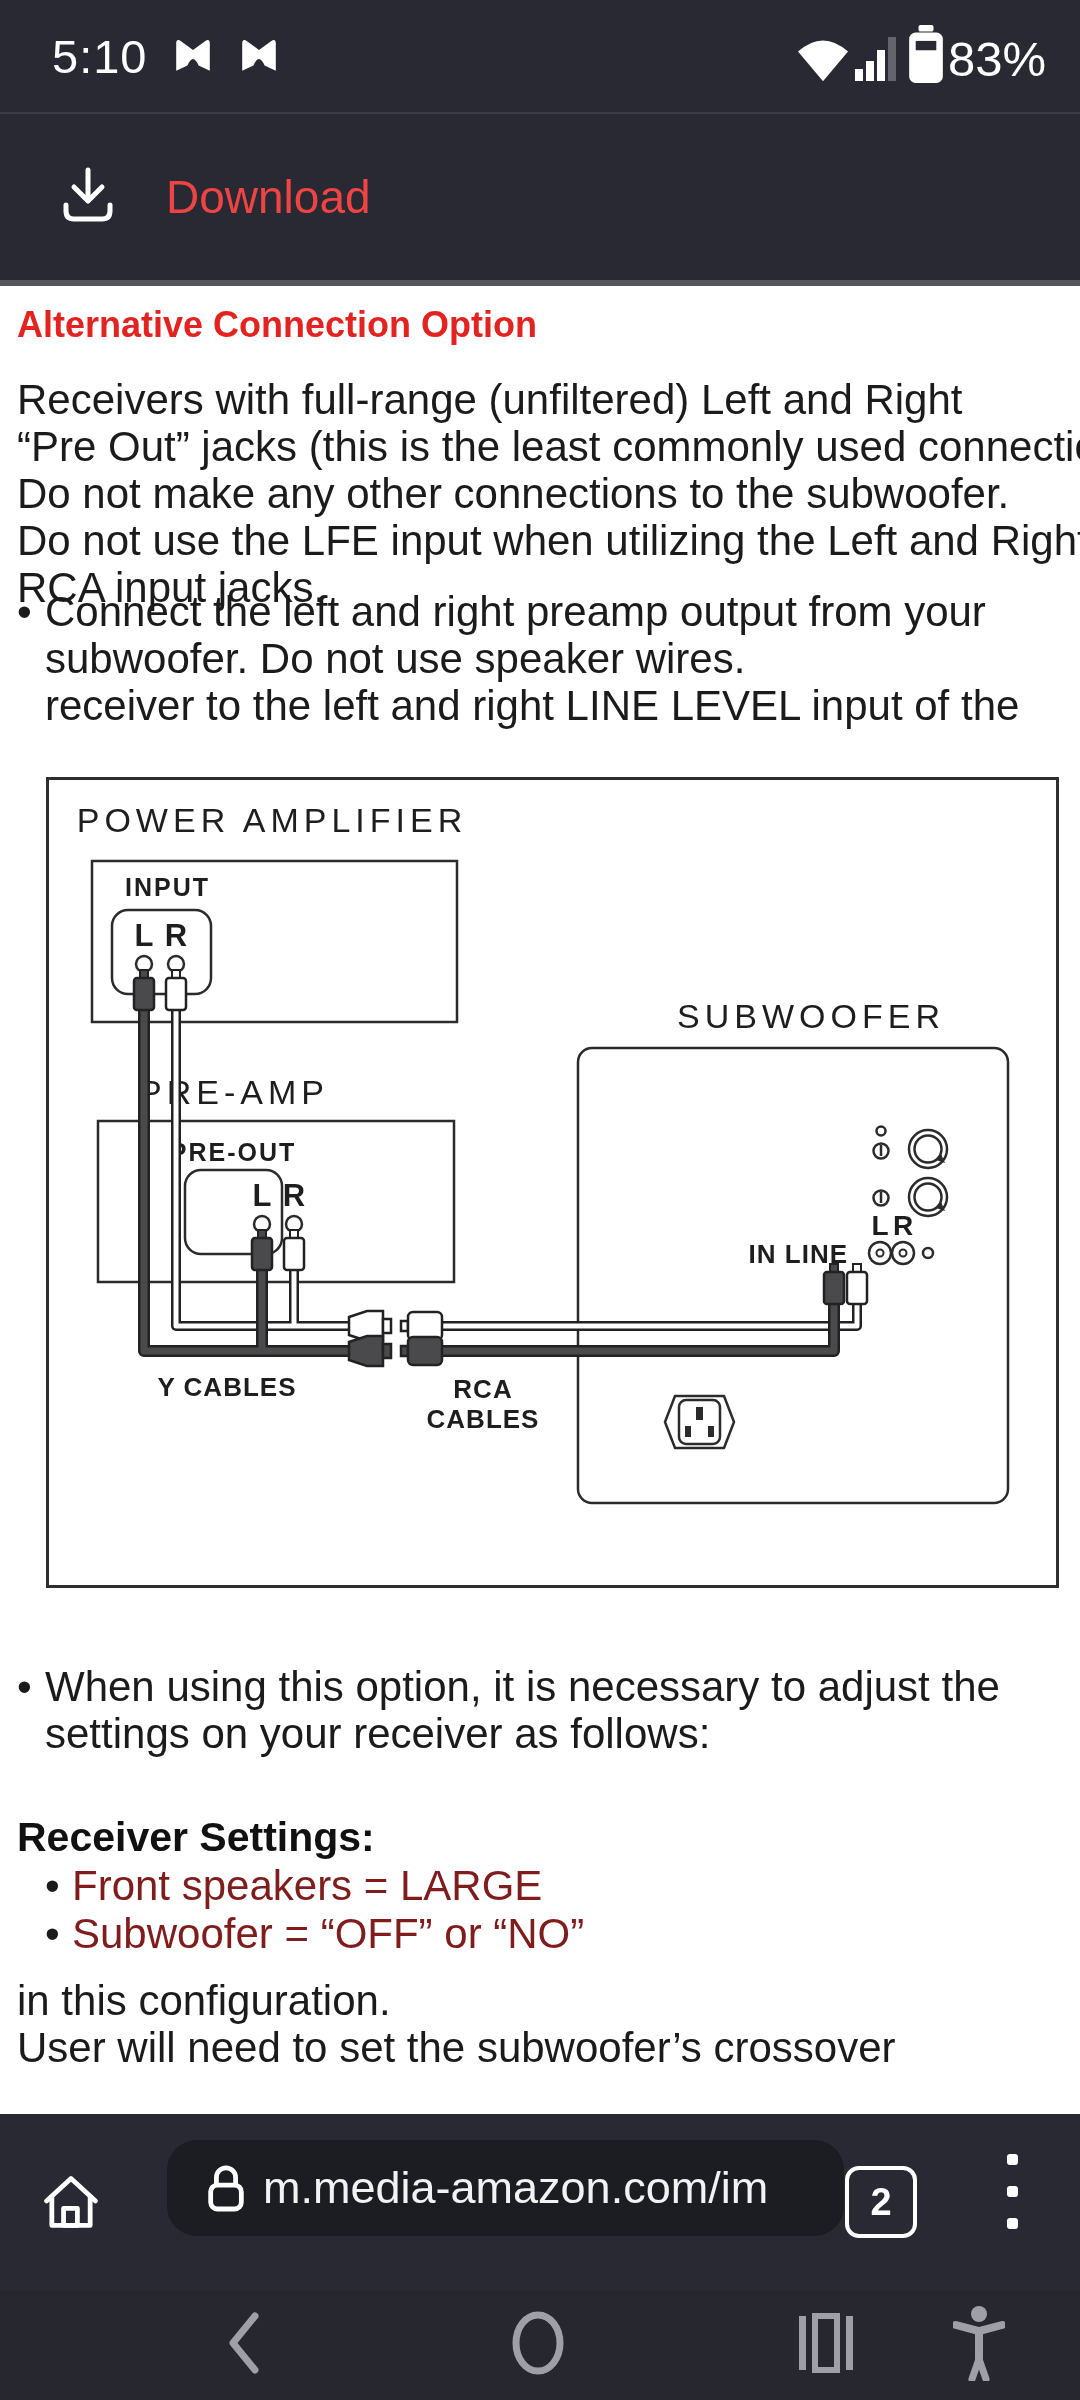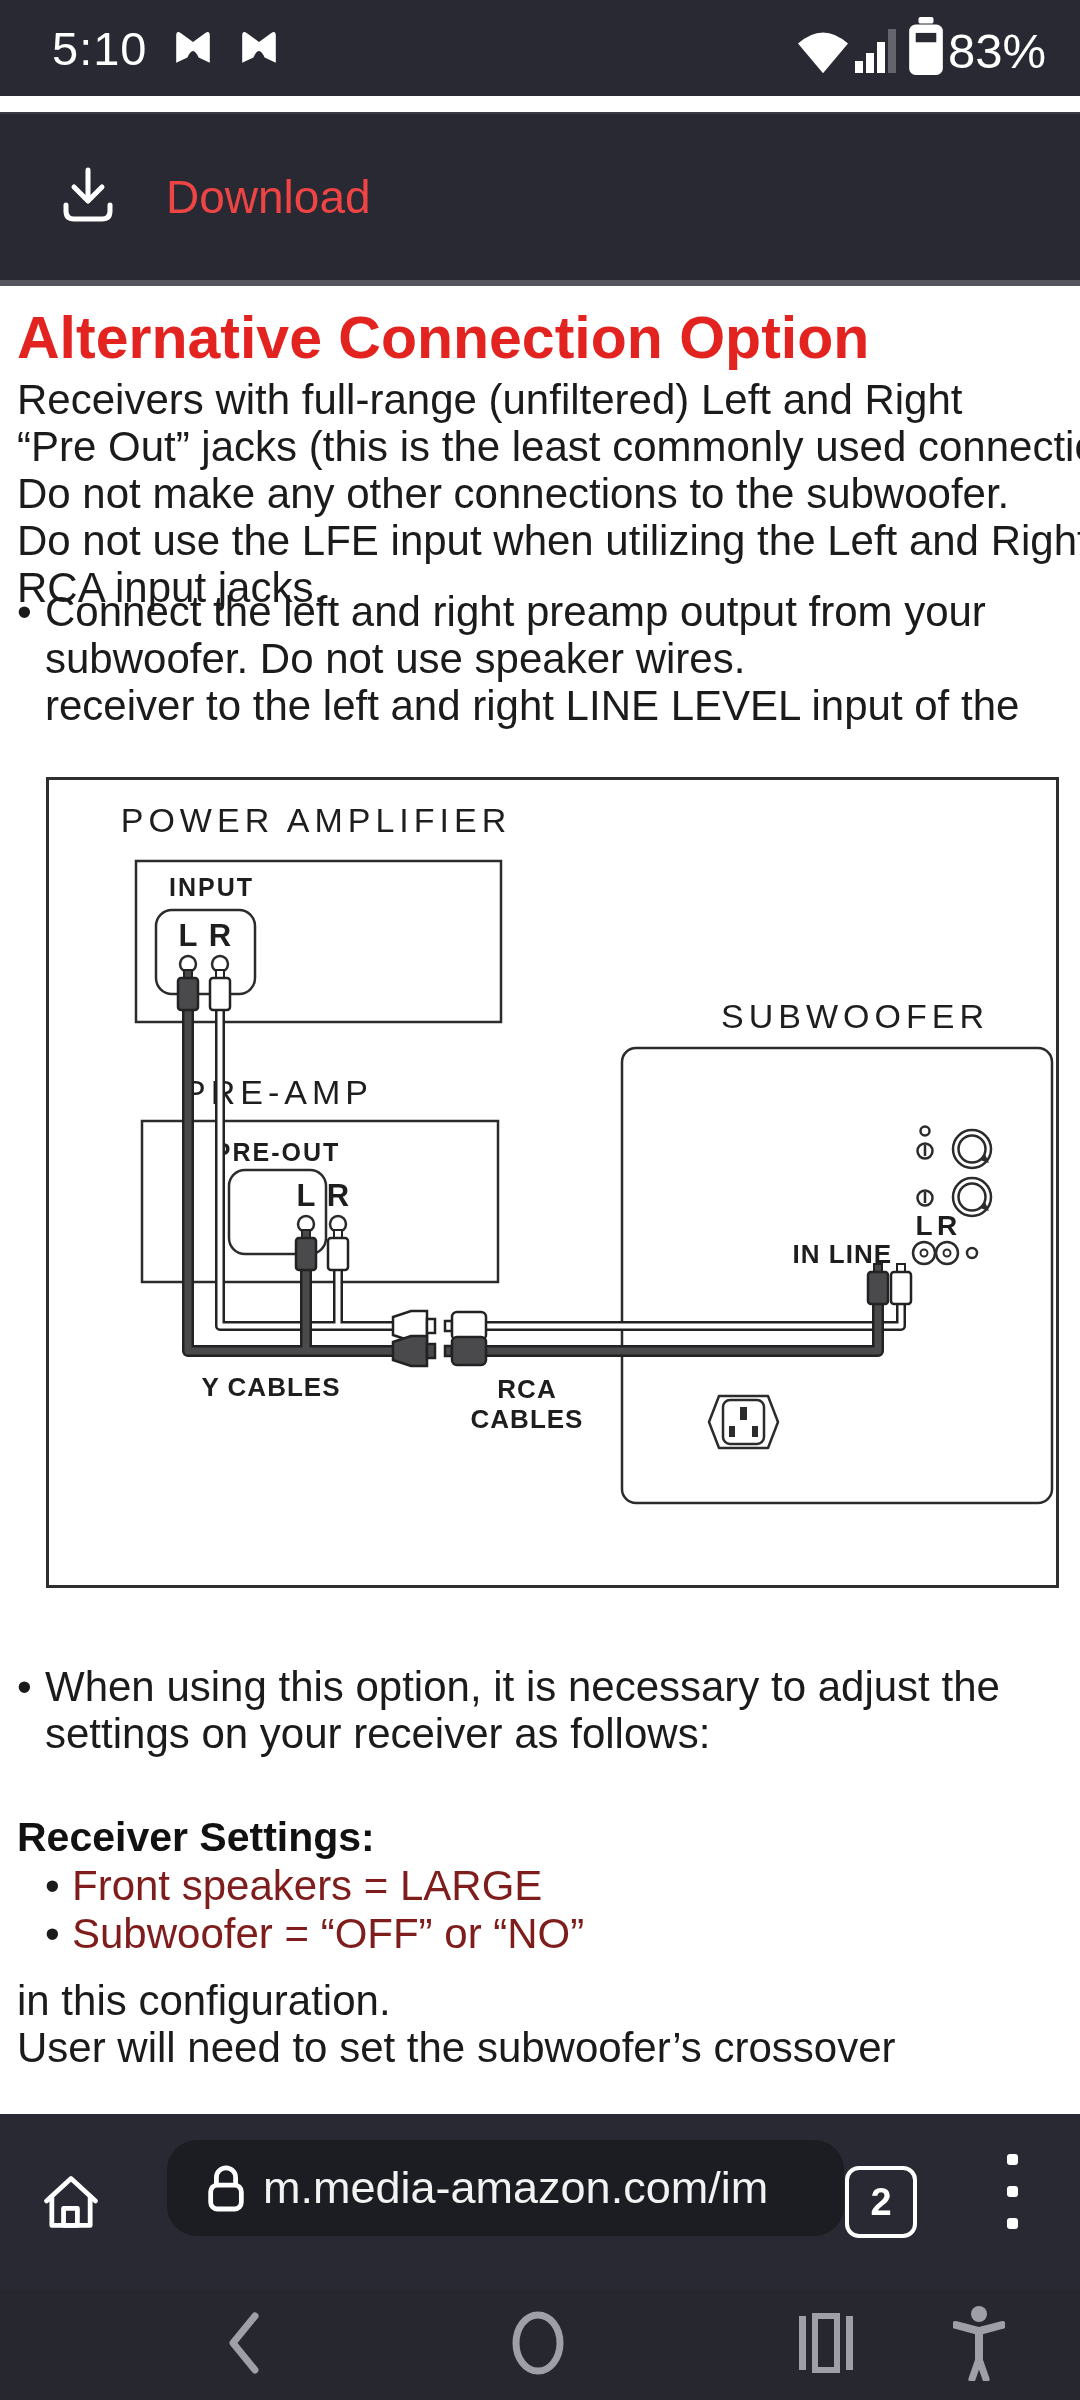--- a/index.html
+++ b/index.html
@@ -1,44 +1,44 @@
 <!DOCTYPE html>
 <html><head>
 <meta charset="utf-8">
 <style>
   html,body{margin:0;padding:0;background:#111;}
   #screen{position:relative;width:1080px;height:2400px;background:#ffffff;overflow:hidden;
           font-family:"Liberation Sans",sans-serif;}
   
-  .status-bar{position:absolute;top:0;left:0;width:1080px;height:96px;background:#282932;
+  .status-bar{position:absolute;top:0;left:0;width:1080px;height:112px;background:#282932;
               display:flex;align-items:center;justify-content:space-between;box-sizing:border-box;
               padding:0 34px 0 52px;}
   .sb-left{display:flex;align-items:center;gap:26px;}
   .sb-time{color:#fff;font-size:47px;letter-spacing:1px;}
   .sb-right{display:flex;align-items:flex-end;gap:3px;}
   .sb-batt-text{color:#fff;font-size:49px;}
   
   .download-bar{position:absolute;top:112px;left:0;width:1080px;height:166px;background:#282932;
                 border-top:2px solid #3a3b44;border-bottom:6px solid #55565d;box-sizing:content-box;
                 display:flex;align-items:center;gap:48px;padding-left:58px;}
   .download-label{color:#ef4444;font-size:46px;}
   
   .content{position:absolute;top:286px;left:0;width:1080px;height:1828px;background:#fff;}
   .content .abs{position:absolute;}
-  .headline{font-size:59px;font-weight:700;color:#e2231f;white-space:nowrap;}
+  .headline{font-size:36px;font-weight:700;color:#e2231f;white-space:nowrap;}
   .para{font-size:42px;line-height:47px;color:#1b1b1b;white-space:nowrap;}
   .bullet{display:flex;}
   .bullet .b{width:28px;font-size:42px;line-height:47px;color:#1b1b1b;}
   .rs-head{font-size:41px;font-weight:700;color:#111;white-space:nowrap;}
   .rs-row{display:flex;}
   .rs-row .b{width:27px;font-size:42px;line-height:48px;color:#1b1b1b;}
   .rs-row .t{font-size:42px;line-height:48px;color:#7f1d1d;white-space:nowrap;}
   
   .diagram{position:absolute;top:491px;left:46px;width:1013px;height:811px;border:3px solid #2e2e2e;
-           box-sizing:border-box;background:#fff;padding-left:44px;}
+           box-sizing:border-box;background:#fff;}
   .diagram svg{display:block;}
   .diagram text{font-family:"Liberation Sans",sans-serif;fill:#1e1e1e;}
   .dg-title{font-size:34px;letter-spacing:5px;}
   .dg-label{font-size:25px;font-weight:700;letter-spacing:2px;}
   .dg-lr{font-size:31px;font-weight:700;}
   .dg-lr-s{font-size:28px;font-weight:700;}
   .dg-cable{font-size:26px;font-weight:700;letter-spacing:1px;}
   
   .browser-bar{position:absolute;top:2114px;left:0;width:1080px;height:176px;background:#282932;}
   .url-pill{position:absolute;top:26px;left:135px;width:677px;height:96px;border-radius:30px;

